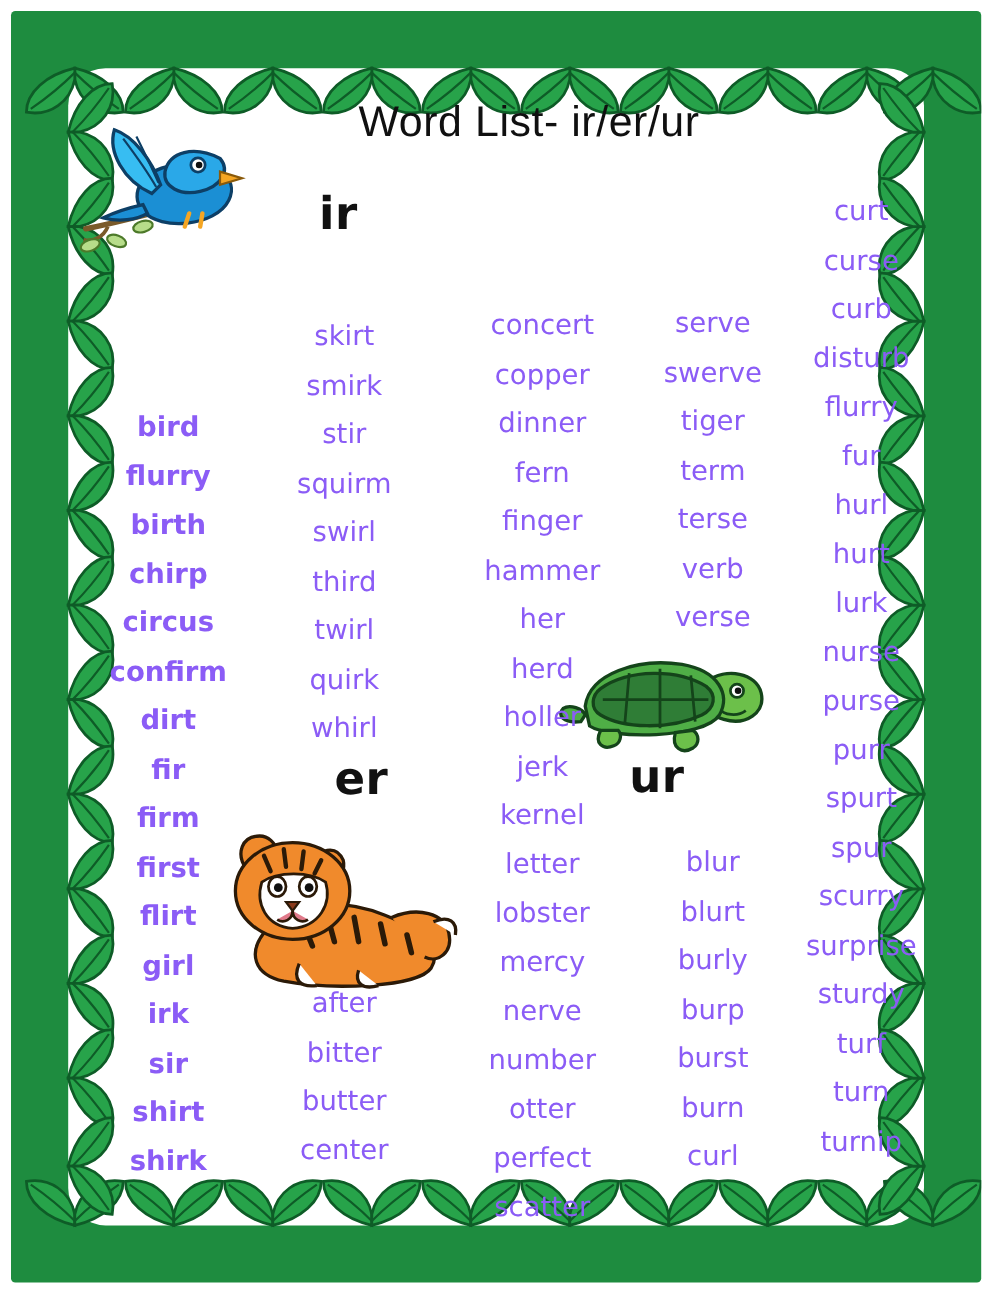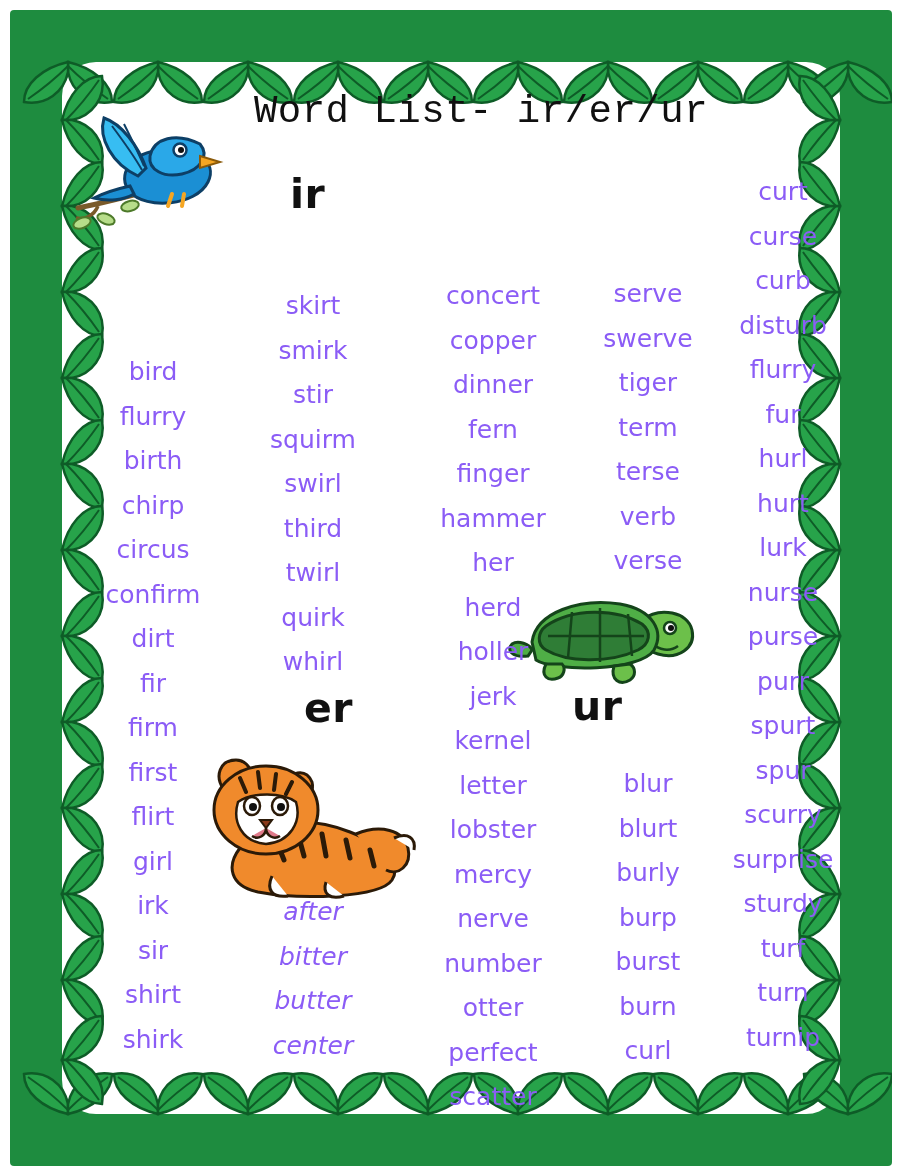--- a/index.html
+++ b/index.html
@@ -58,21 +58,21 @@
     width: 778px;
     height: 1052px;
     overflow: hidden;
   }
   .title {
     position: absolute;
     left: 0;
     top: 28px;
     width: 778px;
     text-align: center;
-    font-family: Liberation Mono, monospace;
+    font-family: Liberation Sans, sans-serif;
     font-size: 39px;
     letter-spacing: 0.5px;
     color: #101010;
     font-weight: 400;
     padding-left: 60px;
     box-sizing: border-box;
   }
 
   .heading {
     position: absolute;
@@ -86,24 +86,24 @@
     text-align: center;
     font-size: 25px;
     line-height: 44.5px;
     color: #8b5cf6;
   }
   .col div {
     white-space: nowrap;
   }
 
   
-  #col-ir-1 { left: 18px;  top: 288px; width: 146px; }
+  #col-ir-1 { left: 18px;  top: 304px; width: 146px; font-weight: bold; }
   #col-ir-2 { left: 176px; top: 222px; width: 150px; text-align: center; }
   #col-er-1 { left: 340px; top: 212px; width: 182px; }
-  #col-er-2 { left: 176px; top: 828px; width: 150px; font-style: italic; }
+  #col-er-2 { left: 176px; top: 828px; width: 150px; }
   #col-er-3 { left: 508px; top: 210px; width: 156px; }
   #col-ur-1 { left: 508px; top: 700px; width: 156px; }
   #col-ur-2 { left: 646px; top: 108px; width: 150px; }
 
   #h-ir { left: 228px; top: 108px; }
   #h-er { left: 242px; top: 622px; }
   #h-ur { left: 510px; top: 620px; }
 
   
   .art { position: absolute; }

